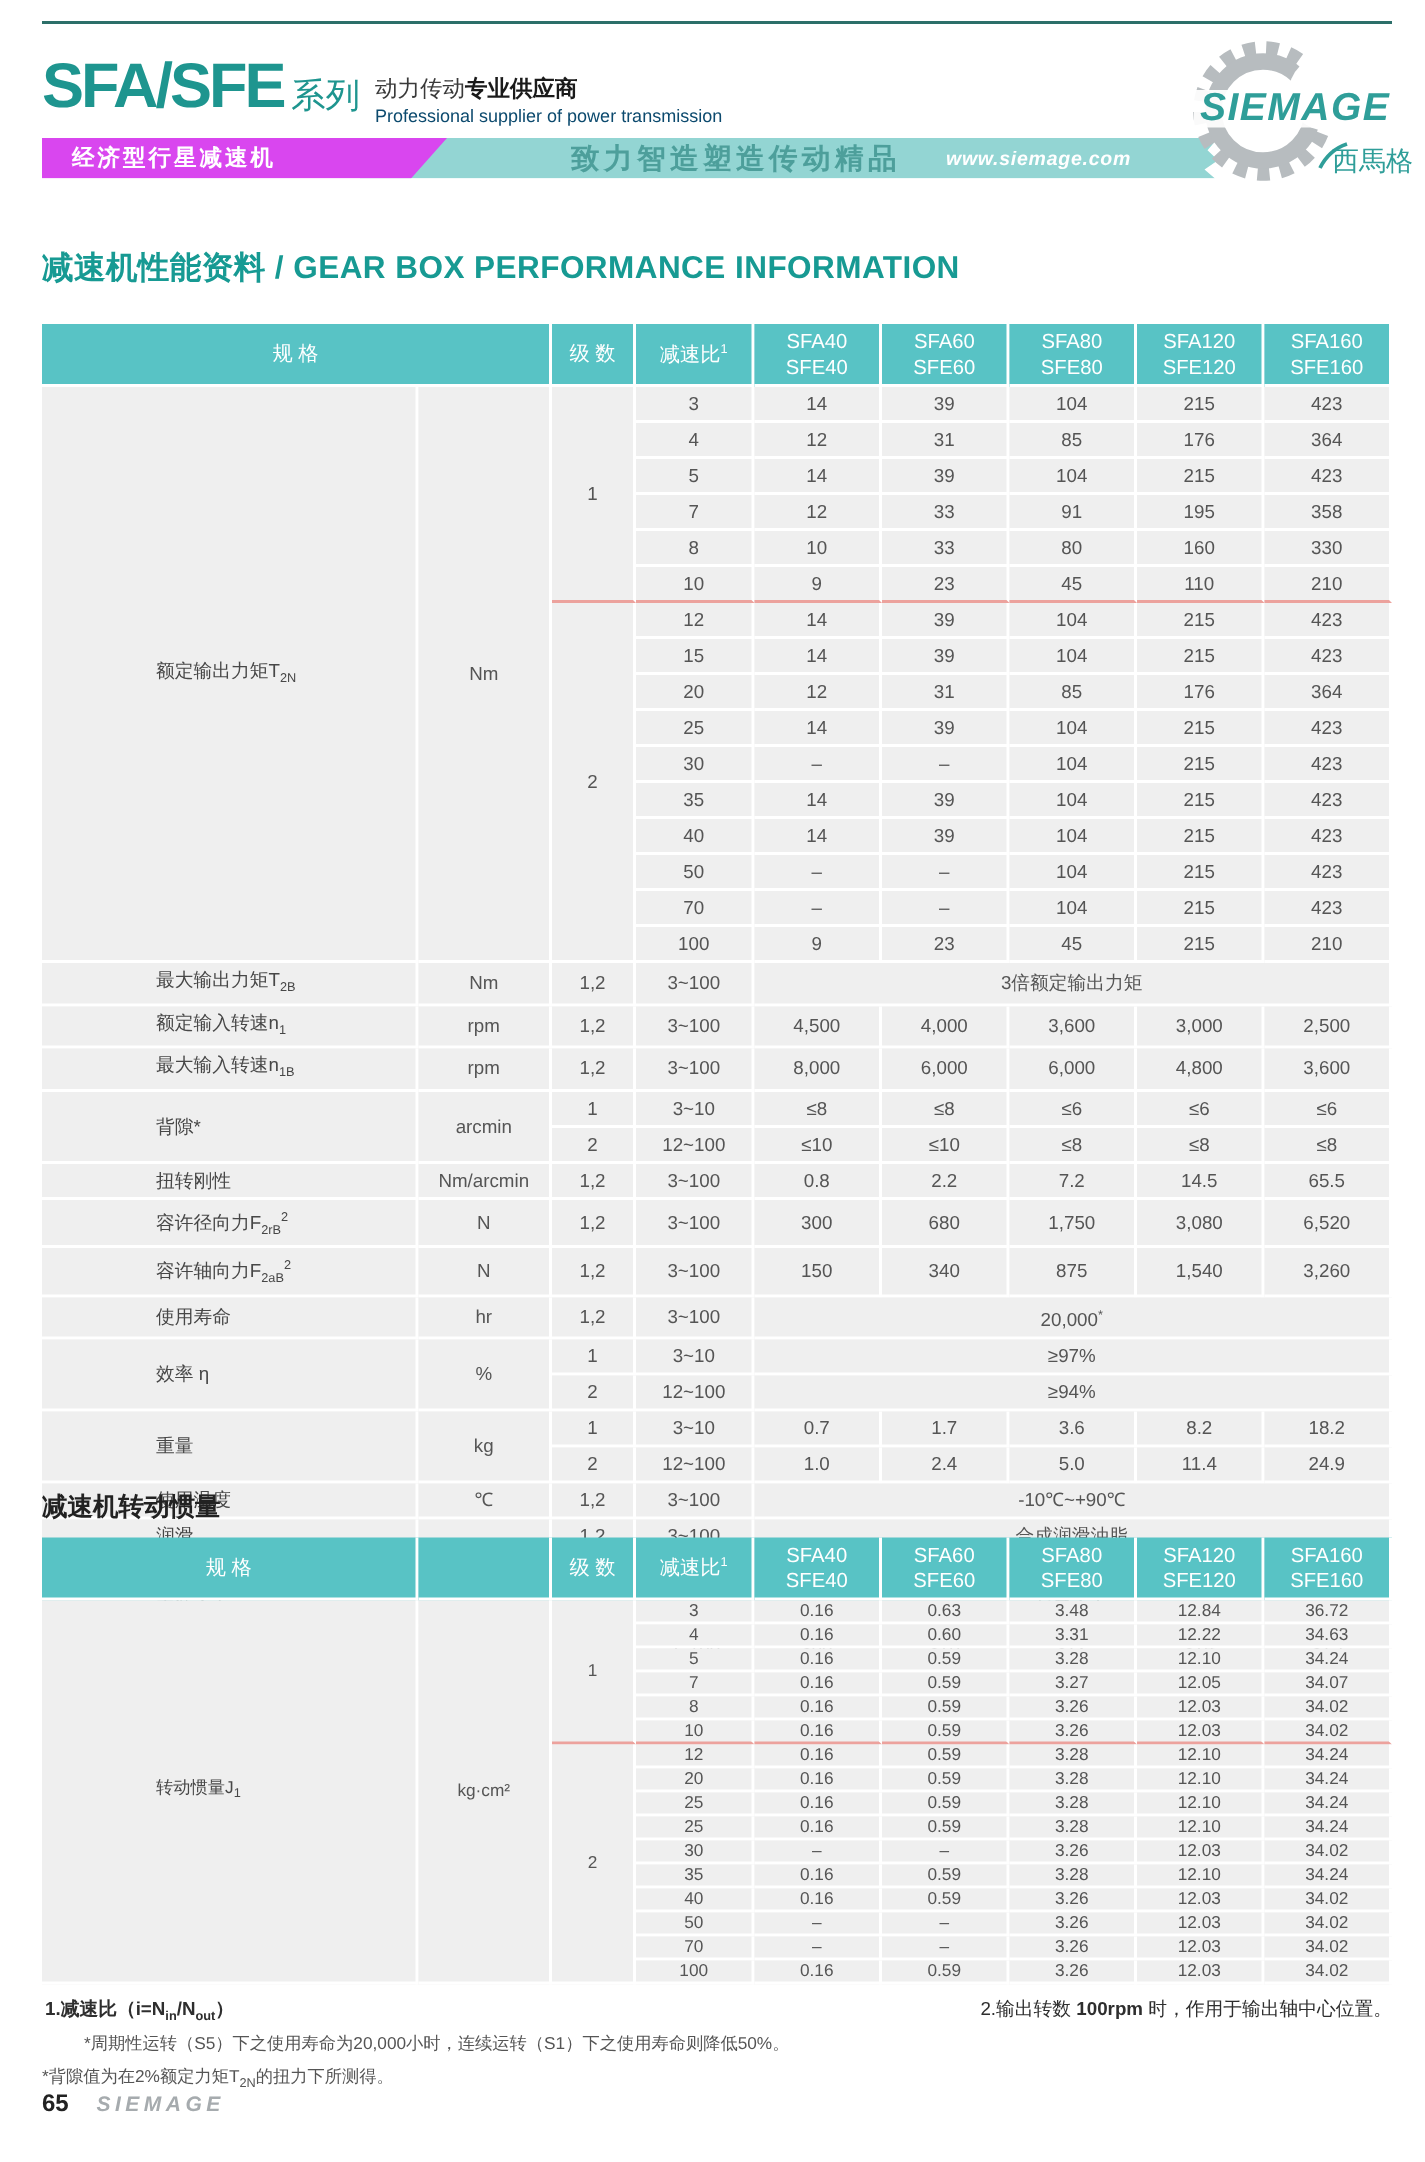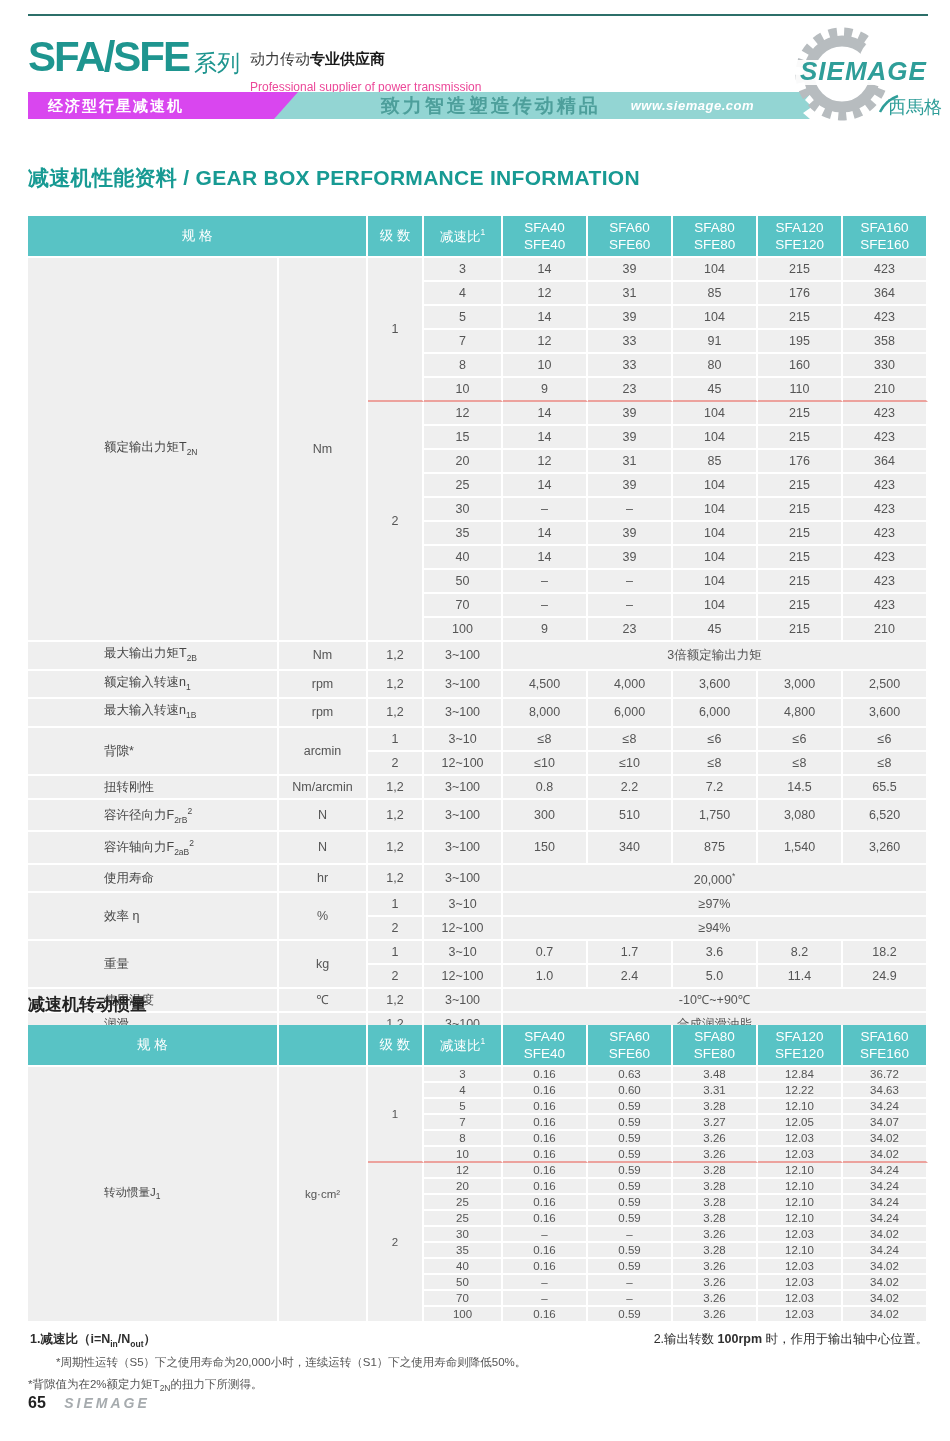--- a/index.html
+++ b/index.html
@@ -8,21 +8,21 @@
     font-family:"Liberation Sans", sans-serif; overflow:hidden;
   }
   .top-rule { position:absolute; left:28px; top:14px; width:900px; height:2px; background:#2c6f69; }
 
   
   .series { position:absolute; left:28px; top:36px; font-size:42px; font-weight:bold;
             color:#1e958f; letter-spacing:-2px; line-height:1; }
   .series-suffix { font-size:23px; font-weight:normal; letter-spacing:0; margin-left:5px; }
   .slogan-cn { position:absolute; left:250px; top:50px; font-size:15px; color:#3a3a3a; }
   .slogan-cn b { color:#1a1a1a; }
-  .slogan-en { position:absolute; left:250px; top:80px; font-size:12px; color:#ec4899; }
+  .slogan-en { position:absolute; left:250px; top:70px; font-size:12px; color:#0c4a6e; }
 
   .banner-strip {
     position:absolute; left:240px; top:92px; width:572px; height:27px; background:#93d5d3;
     display:flex; align-items:center; justify-content:flex-end; gap:30px; padding-right:58px;
     box-sizing:border-box;
     clip-path:polygon(0 0,100% 0,calc(100% - 7px) 30%,100% 55%,calc(100% - 9px) 78%,calc(100% - 2px) 100%,0 100%);
   }
   .banner-slogan { color:#4d9f9b; font-weight:bold; font-size:19px; letter-spacing:3px; }
   .banner-url { color:#ffffff; font-weight:bold; font-style:italic; font-size:13px; letter-spacing:.5px; }
   .banner-block {
@@ -340,21 +340,21 @@
             <td class="val">7.2</td>
             <td class="val">14.5</td>
             <td class="val">65.5</td>
           </tr>
           <tr>
             <td class="spec-label" rowspan="1"><span>容许径向力F</span><sub>2rB</sub><sup>2</sup></td>
             <td class="unit" rowspan="1">N</td>
             <td class="stage" rowspan="1">1,2</td>
             <td class="ratio">3~100</td>
             <td class="val">300</td>
-            <td class="val">510</td>
+            <td class="val">680</td>
             <td class="val">1,750</td>
             <td class="val">3,080</td>
             <td class="val">6,520</td>
           </tr>
           <tr>
             <td class="spec-label" rowspan="1"><span>容许轴向力F</span><sub>2aB</sub><sup>2</sup></td>
             <td class="unit" rowspan="1">N</td>
             <td class="stage" rowspan="1">1,2</td>
             <td class="ratio">3~100</td>
             <td class="val">150</td>

